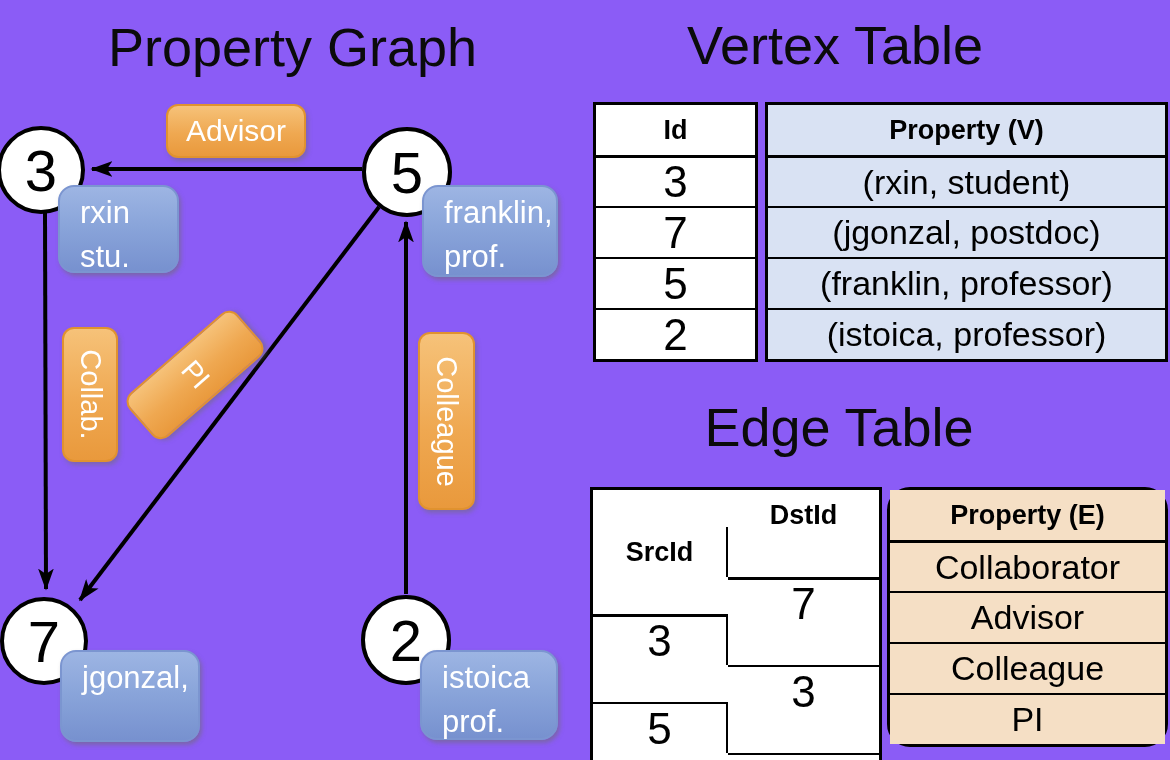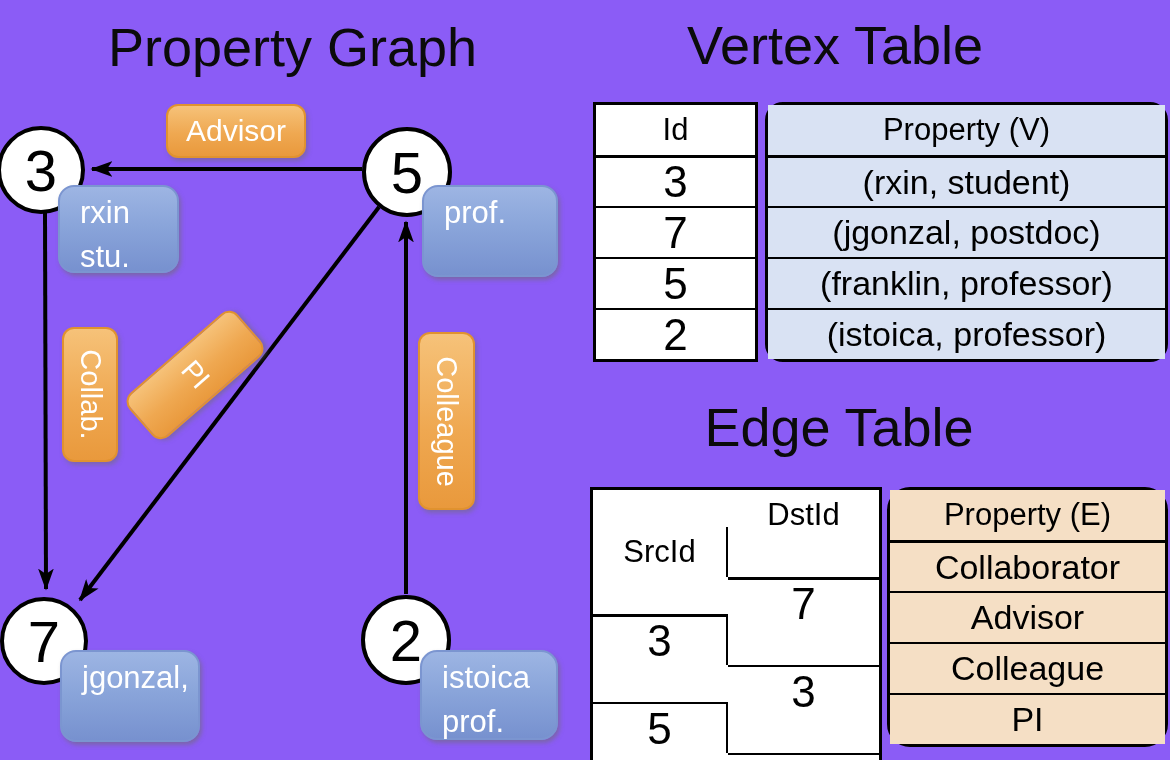--- a/index.html
+++ b/index.html
@@ -39,27 +39,27 @@
   }
   .rot90{transform:rotate(90deg);}
   .pi-box{transform:rotate(-41deg);}
 
   
   .tbl{position:absolute;border:3px solid #000;background:#fff;box-sizing:border-box;}
   .tcell{
     display:flex;align-items:center;justify-content:center;
     height:51px;border-top:2px solid #000;font-size:34px;box-sizing:border-box;
   }
-  .tcell.head{border-top:none;height:50px;font-weight:normal;font-size:31px;text-align:center;}
+  .tcell.head{border-top:none;height:50px;font-weight:bold;font-size:27px;text-align:center;}
   .tcell.r1{border-top:3px solid #000;}
   .tcell.num{font-size:44px;}
   .vblue .tcell{background:#d9e2f3;}
   .etan .tcell{background:#f5dfc5;}
   .vt-id{left:593px;top:102px;width:165px;}
-  .vt-prop{left:765px;top:102px;width:403px;border-radius:18px;}
+  .vt-prop{left:765px;top:102px;width:403px;}
   .et-left{left:590px;top:487px;width:292px;display:grid;grid-template-columns:135px 1fr;}
   .et-prop{left:887px;top:487px;width:281px;border-radius:23px;}
   .cL{border-right:2px solid #000;margin-top:37px;}
 </style>
 </head>
 <body>
 
 <div class="canvas">
 
   <div class="title t-graph">Property Graph</div>
@@ -102,20 +102,21 @@
   </div>
   <div class="elabel" style="left:418px;top:332px;width:57px;height:178px;font-size:29px;">
     <span class="rot90">Colleague</span>
   </div>
 
   <div class="prop" style="left:58px;top:185px;width:121px;height:88px;">
     <div>rxin</div>
     <div>stu.</div>
   </div>
   <div class="prop" style="left:422px;top:185px;width:136px;height:92px;">
+    <div>franklin,</div>
     <div>prof.</div>
   </div>
   <div class="prop" style="left:60px;top:650px;width:140px;height:92px;">
     <div>jgonzal,</div>
   </div>
   <div class="prop" style="left:420px;top:650px;width:138px;height:90px;border-radius:17px;">
     <div>istoica</div>
     <div>prof.</div>
   </div>
 

